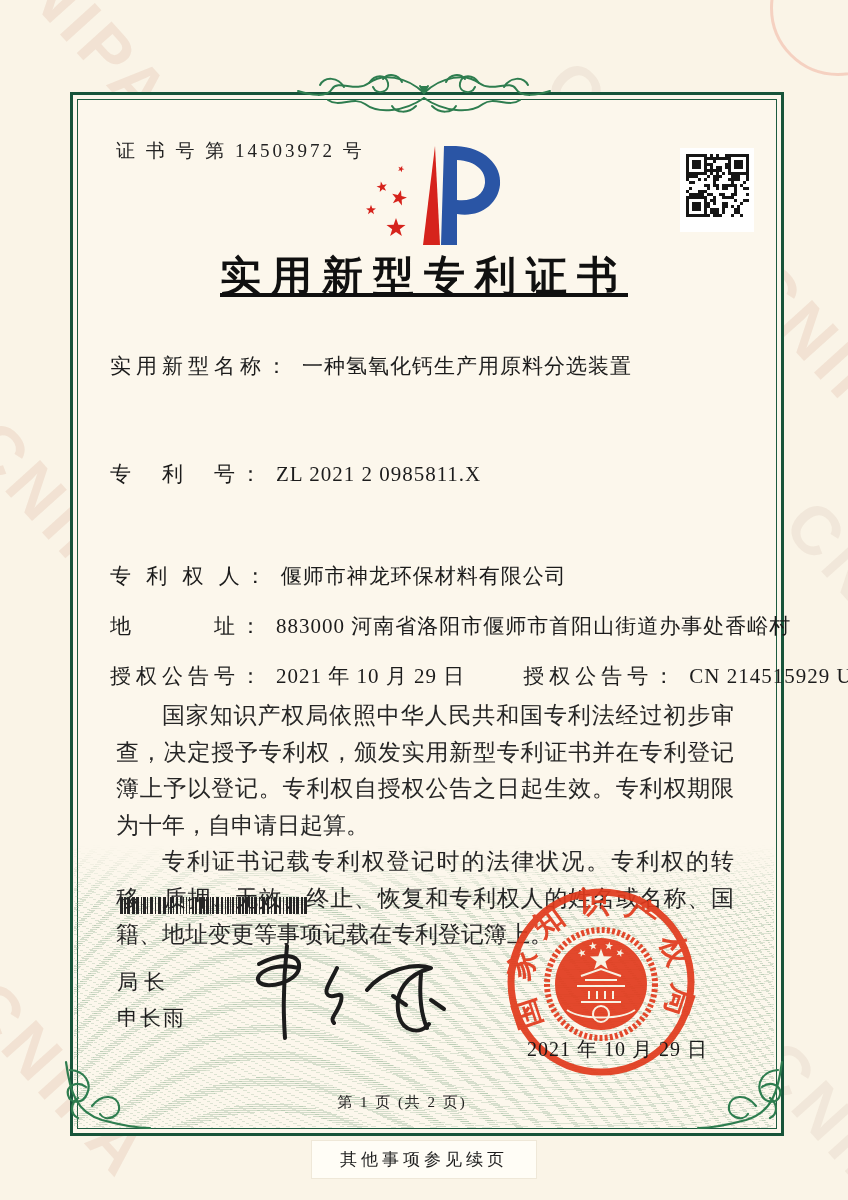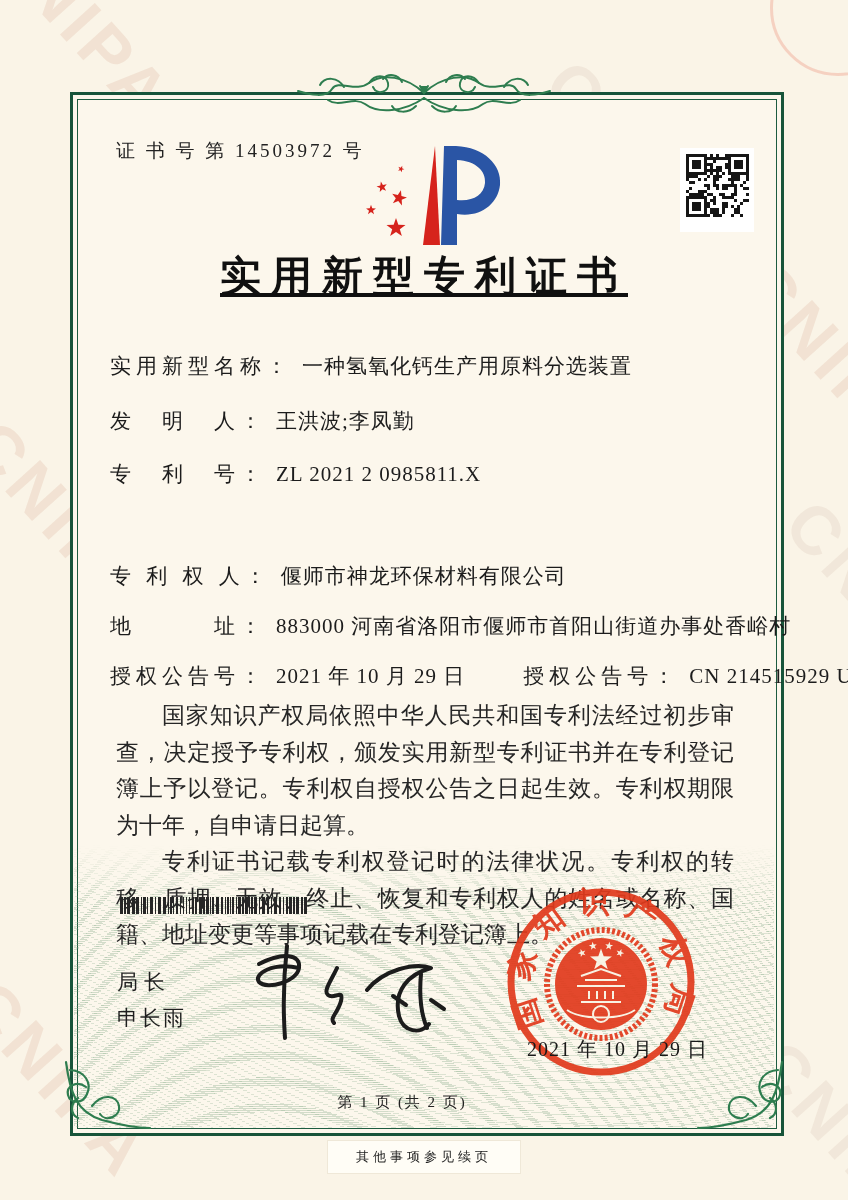--- a/index.html
+++ b/index.html
@@ -46,21 +46,21 @@
   
   .signer-title{position:absolute;left:117px;top:968px;font-size:21px;letter-spacing:6px;font-family:"Liberation Sans","DejaVu Sans",sans-serif;}
   .signer-name{position:absolute;left:117px;top:1004px;font-size:21px;letter-spacing:2px;font-family:"Liberation Sans","DejaVu Sans",sans-serif;}
   .signature{position:absolute;left:225px;top:938px;}
   
   .seal{position:absolute;left:503px;top:878px;}
   .seal-date{position:absolute;left:527px;top:1036px;font-size:20px;letter-spacing:1px;color:#181818;z-index:5;}
   
   .page-footer{position:absolute;left:0;top:1093px;width:804px;text-align:center;font-size:15px;letter-spacing:2px;color:#222;}
   .continuation{position:absolute;left:50%;transform:translateX(-50%);top:1140px;background:#fffdf6;
-      border:1px solid #efe8d8;padding:7px 28px;font-size:13px;letter-spacing:4px;color:#1d1d1d;}
+      border:1px solid #efe8d8;padding:7px 28px;font-size:17px;letter-spacing:4px;color:#1d1d1d;}
 </style>
 </head>
 <body>
 
 <div class="page">
 
   <div class="wm" style="left:-38px;top:-18px;">CNIPA</div>
   <div class="wm light" style="left:520px;top:120px;">CNIPA</div>
   <div class="wm" style="left:716px;top:320px;">CNIPA</div>
   <div class="wm light" style="left:462px;top:360px;">CNIPA</div>
@@ -566,23 +566,20 @@
         <i class="on"></i>
         <i></i>
         <i></i>
       </div>
     </div>
 
   <div class="doc-title">实用新型专利证书</div>
 
   <div class="row" style="top:352px;">
     <span class="flabel">实用新型名称：</span><span class="fvalue">一种氢氧化钙生产用原料分选装置</span>
-  </div>
-  <div class="row" style="top:407px;">
-    <span class="flabel">发　明　人：</span><span class="fvalue">王洪波;李凤勤</span>
   </div>
   <div class="row" style="top:460px;">
     <span class="flabel">专　利　号：</span><span class="fvalue">ZL 2021 2 0985811.X</span>
   </div>
   <div class="row" style="top:562px;">
     <span class="flabel">专 利 权 人：</span><span class="fvalue">偃师市神龙环保材料有限公司</span>
   </div>
   <div class="row" style="top:612px;">
     <span class="flabel">地　　　址：</span><span class="fvalue">883000 河南省洛阳市偃师市首阳山街道办事处香峪村</span>
   </div>

